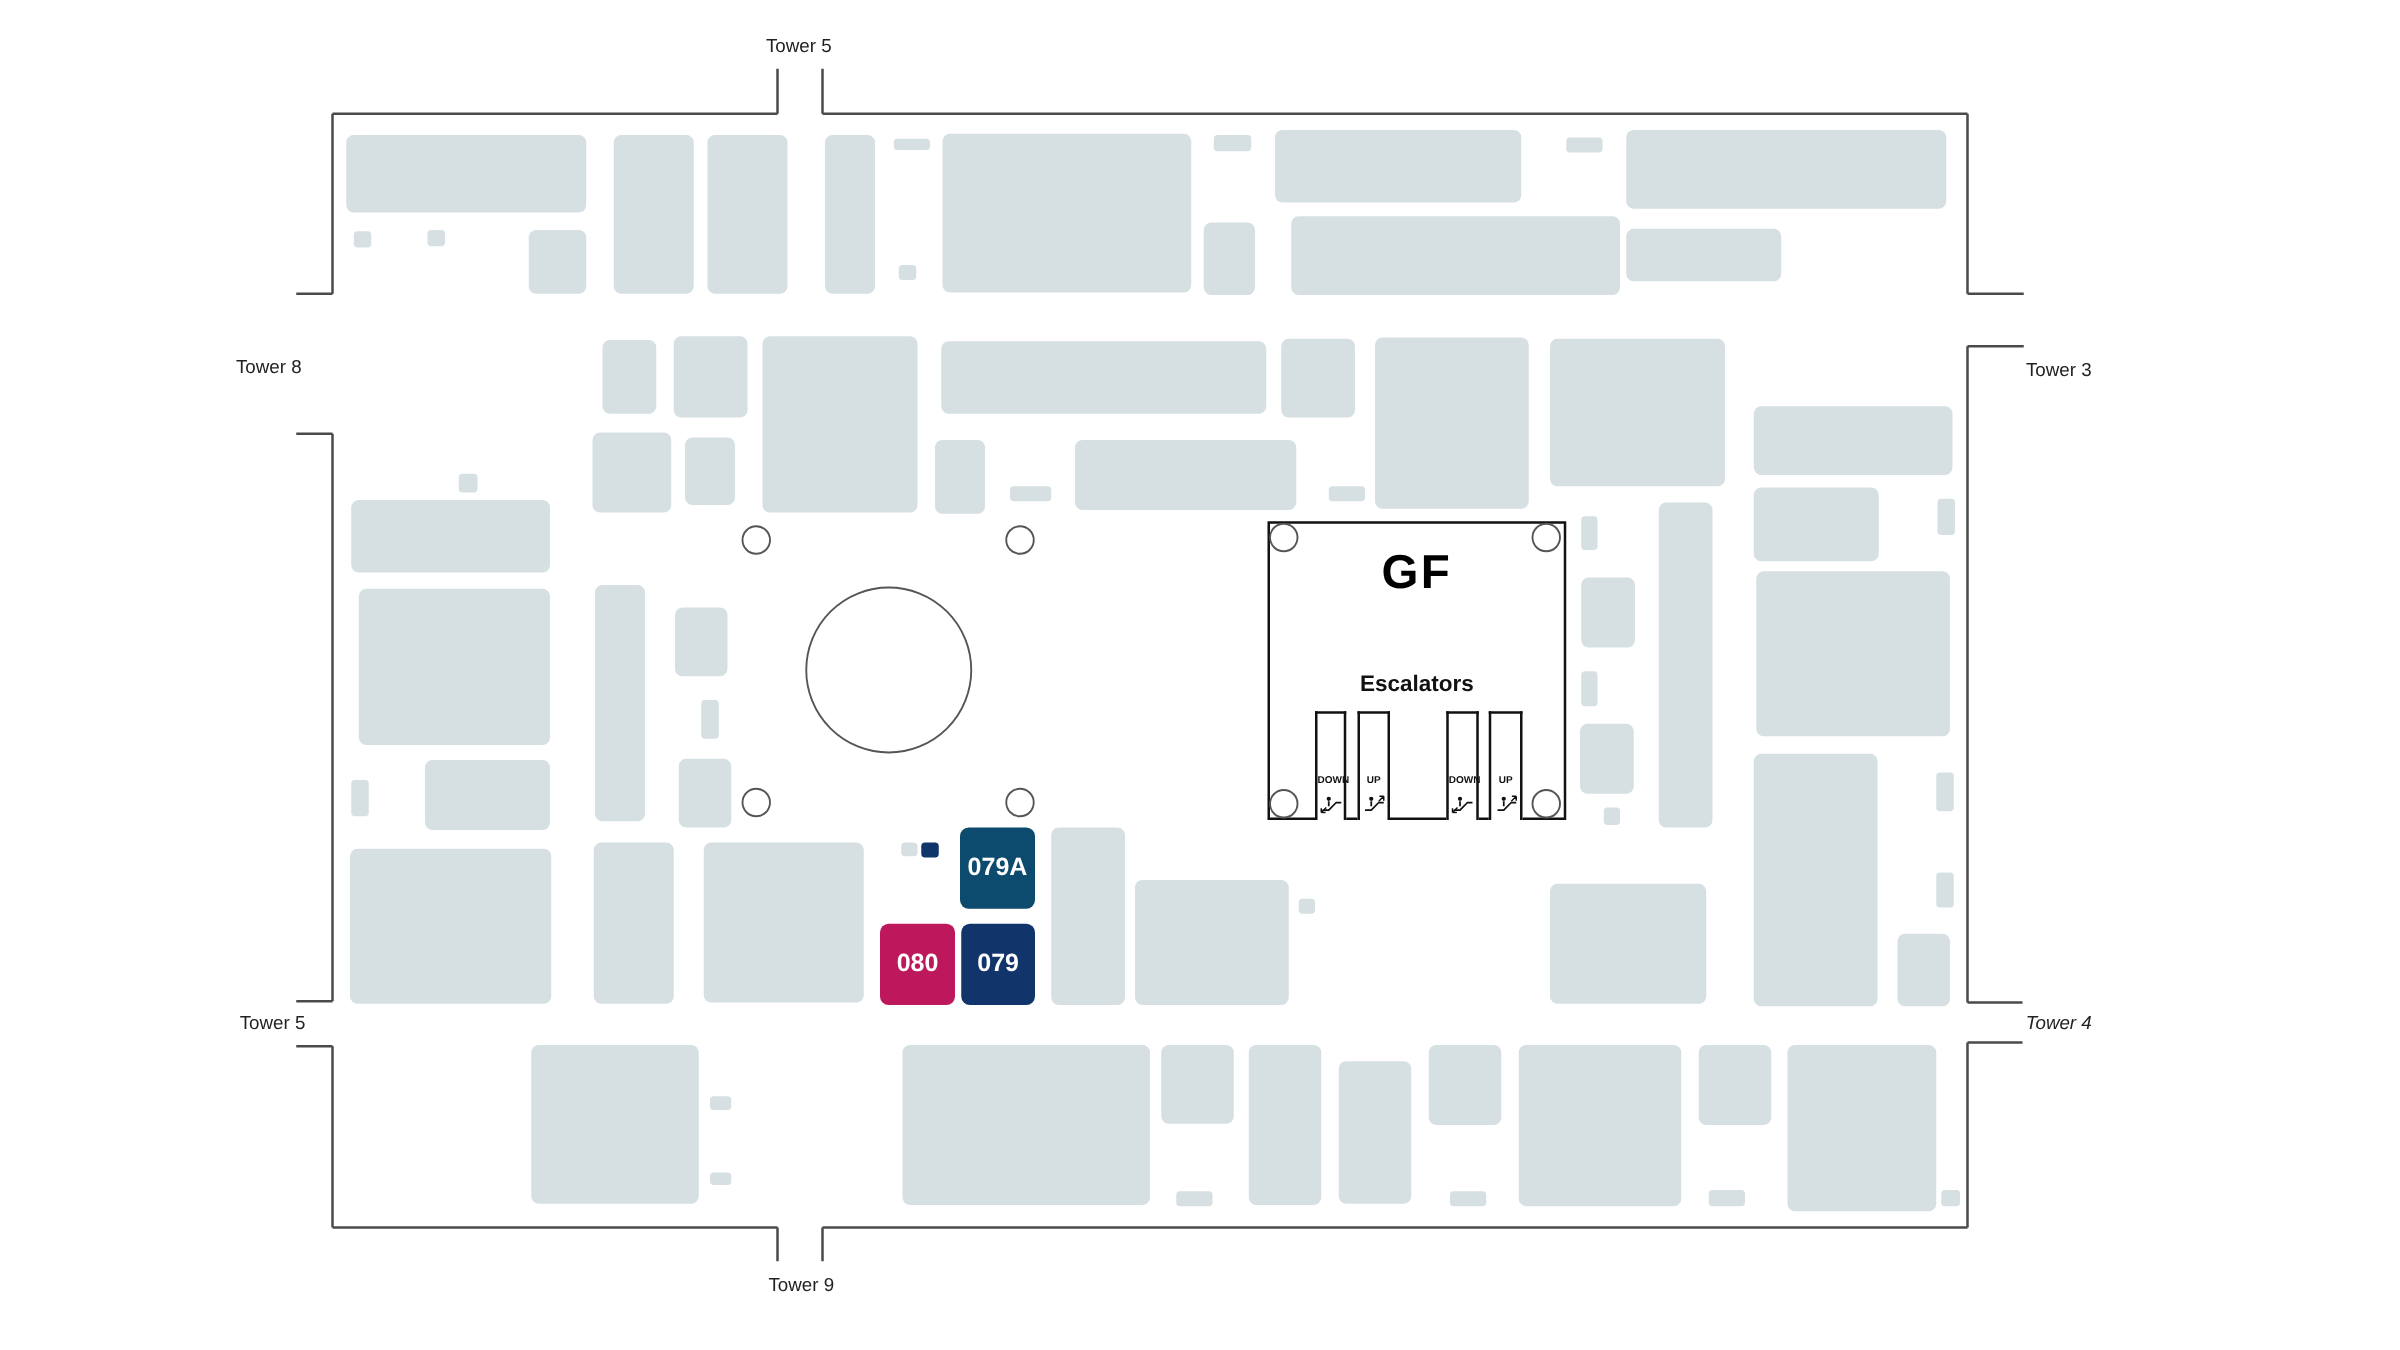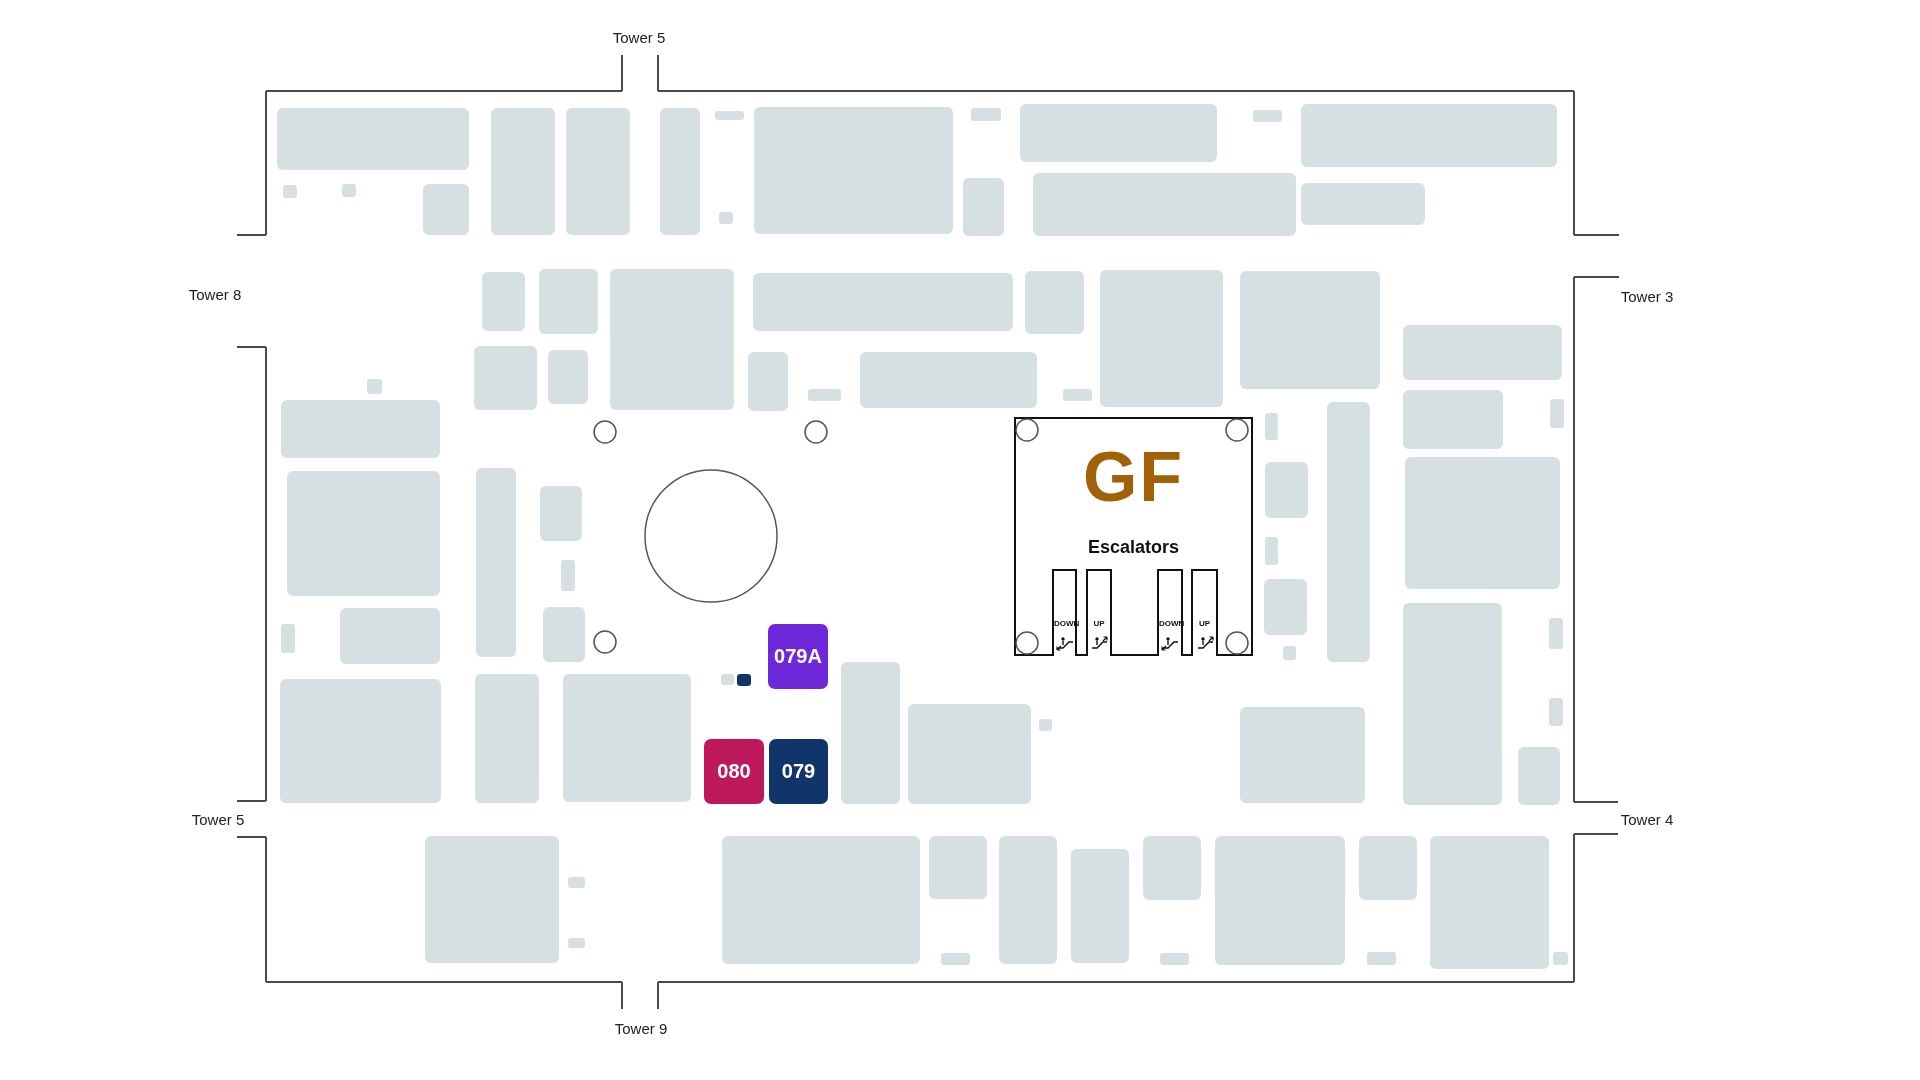--- a/index.html
+++ b/index.html
@@ -1,21 +1,21 @@
 <!DOCTYPE html>
 <html><head>
 <meta charset="utf-8">
 <style>
   html,body{margin:0;padding:0;background:#ffffff;font-family:"Liberation Sans",sans-serif;}
   #stage{position:relative;width:1920px;height:1080px;background:#ffffff;overflow:hidden;}
   .block{position:absolute;background:#d6dfe1;border-radius:6px;}
   .block.tiny{border-radius:3px;}
   #escalator-box{position:absolute;background:#ffffff;border:2px solid #111;box-sizing:border-box;z-index:4;}
   #floor-label{position:absolute;left:0;right:0;top:18px;text-align:center;
-    font-size:70px;font-weight:bold;color:#a16207;letter-spacing:2px;z-index:1;}
+    font-size:38px;font-weight:bold;color:#000000;letter-spacing:2px;z-index:1;}
   #escalators-title{position:absolute;left:0;right:0;top:118px;text-align:center;
     font-size:18px;font-weight:bold;color:#111;}
   .shaft{position:absolute;border:2px solid #111;border-bottom:none;box-sizing:border-box;background:#fff;}
   .shaft .dir-label{position:absolute;left:0;right:0;bottom:28px;text-align:center;
     font-size:8px;font-weight:bold;color:#111;letter-spacing:0;}
   .shaft .esc-icon{position:absolute;left:50%;transform:translateX(-50%);bottom:5px;}
   .unit{position:absolute;background:#11346a;border-radius:7px;z-index:6;
     display:flex;align-items:center;justify-content:center;
     color:#ffffff;font-size:20px;font-weight:bold;cursor:pointer;}
   .unit.mini{border-radius:3px;}
@@ -143,36 +143,36 @@
             <path fill="none" stroke="#111" stroke-width="1.4" d="M3 13 L8 13 L14 7 L18 7"></path>
             <circle cx="8" cy="4" r="1.7" fill="#111"></circle>
             <path fill="none" stroke="#111" stroke-width="1.4" d="M8 6 L8 10"></path>
             <path fill="none" stroke="#111" stroke-width="1.2" d="M14 6 L18 2 M18 2 h-3.5 M18 2 v3.5"></path>
           </svg>
         </div>
       </div>
   </div>
 
   <div id="units">
-      <div class="unit" style="left: 768px; top: 624px; width: 60px; height: 65px; background: #6d28d9;">
+      <div class="unit" style="left: 768px; top: 662px; width: 60px; height: 65px; background: #0c4a6e;">
         <span>079A</span>
       </div>
       <div class="unit" style="left: 704px; top: 739px; width: 60px; height: 65px; background: #be185d;">
         <span>080</span>
       </div>
       <div class="unit" style="left: 769px; top: 739px; width: 59px; height: 65px; background: rgb(17, 52, 106);">
         <span>079</span>
       </div>
       <div class="unit mini" style="left: 737px; top: 674px; width: 14px; height: 12px; background: rgb(17, 52, 106);"></div>
     </div>
   <div id="towers">
       <div class="tower-label" style="left: 215px; top: 294px;">Tower 8</div>
       <div class="tower-label" style="left: 639px; top: 37px;">Tower 5</div>
       <div class="tower-label" style="left: 1647px; top: 257px; margin-top: 39px;">Tower 3</div>
-      <div class="tower-label" style="left: 1647px; top: 819px;">Tower 4</div>
+      <div class="tower-label" style="left: 1647px; top: 819px; font-style: italic;">Tower 4</div>
       <div class="tower-label" style="left: 641px; top: 1028px;">Tower 9</div>
       <div class="tower-label" style="left: 218px; top: 819px;">Tower 5</div>
     </div>
 
   <svg id="overlay-svg" width="1920" height="1080">
       <line x1="266" y1="91" x2="622" y2="91" stroke="#4a4a4a" stroke-width="2"></line>
       <line x1="658" y1="91" x2="1574" y2="91" stroke="#4a4a4a" stroke-width="2"></line>
       <line x1="622" y1="55" x2="622" y2="91" stroke="#4a4a4a" stroke-width="2"></line>
       <line x1="658" y1="55" x2="658" y2="91" stroke="#4a4a4a" stroke-width="2"></line>
       <line x1="1574" y1="91" x2="1574" y2="235" stroke="#4a4a4a" stroke-width="2"></line>

